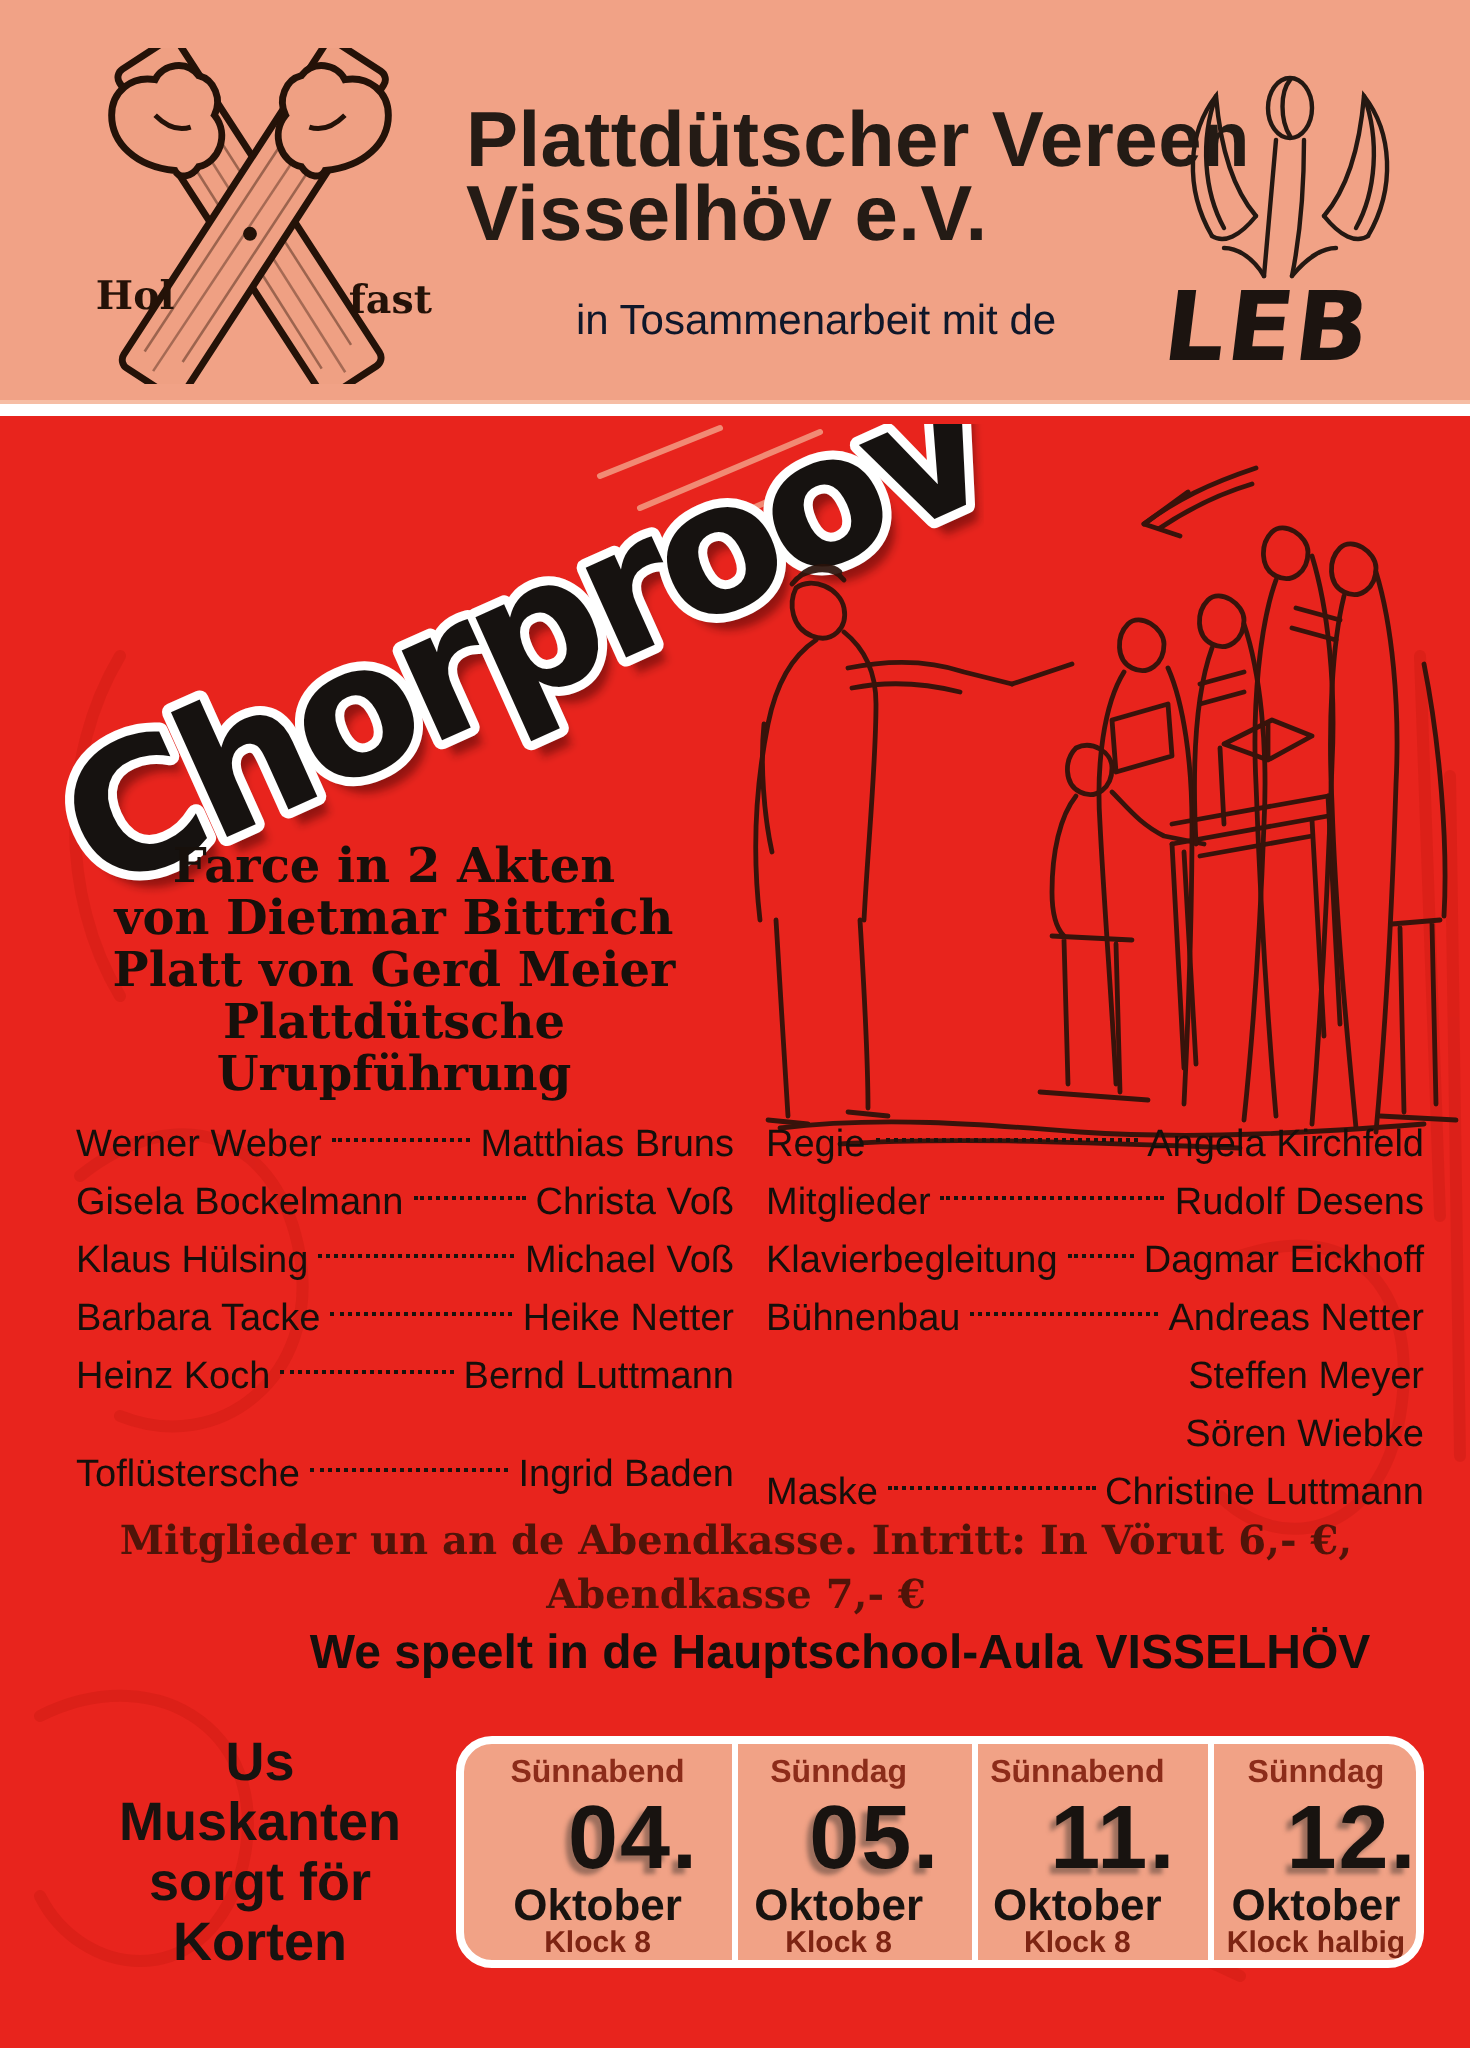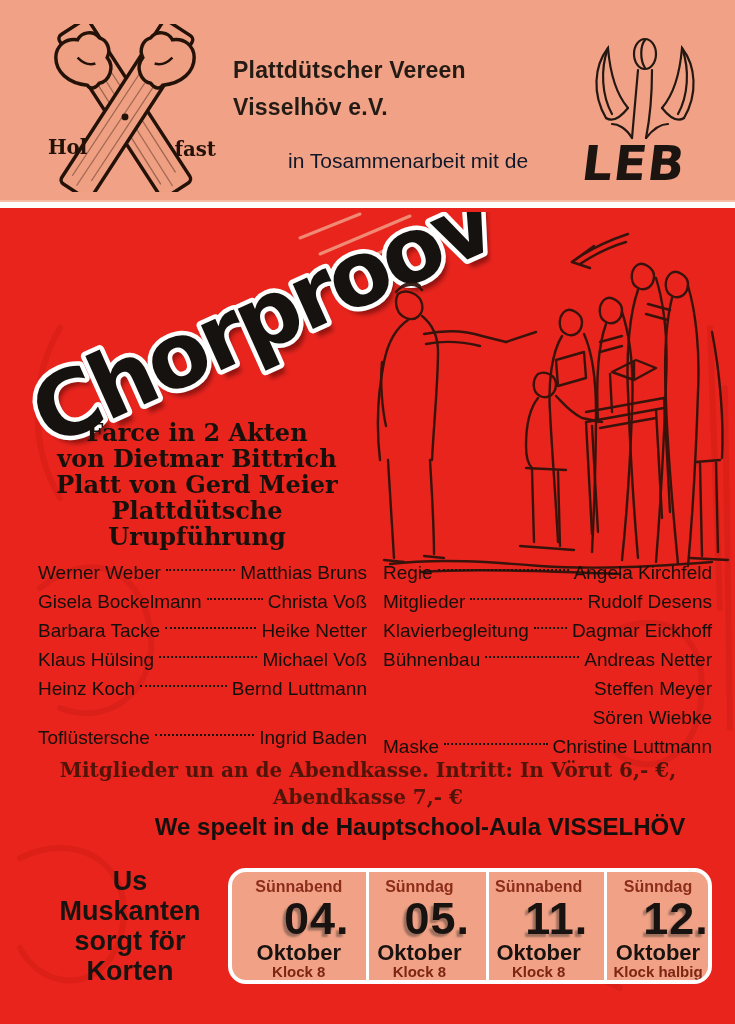--- a/index.html
+++ b/index.html
@@ -2,21 +2,21 @@
 <html><head>
 <meta charset="utf-8">
 <style>
   html,body{margin:0;padding:0;background:#555;}
   .poster{position:relative;width:735px;height:1024px;overflow:hidden;
           background:#e8241d;font-family:"Liberation Sans",sans-serif;}
   
   .hdr{position:absolute;left:0;top:0;width:735px;height:200px;background:#f1a286;}
   .rule-pink{position:absolute;left:0;top:200px;width:735px;height:2px;background:#f6bda4;}
   .rule-white{position:absolute;left:0;top:202px;width:735px;height:6px;background:#ffffff;}
-  .org{position:absolute;left:233px;top:52px;font-weight:bold;font-size:23px;
+  .org{position:absolute;left:233px;top:52px;font-weight:bold;font-size:39px;
        line-height:37px;color:#241b15;letter-spacing:.2px;}
   .coop{position:absolute;left:288px;top:149px;font-size:21px;color:#0f172a;}
   .logo-left{position:absolute;left:26px;top:24px;}
   .logo-right{position:absolute;left:570px;top:20px;}
   
   .title-svg{position:absolute;left:12px;top:212px;pointer-events:none;}
   .title-text{font-family:"DejaVu Sans",sans-serif;font-weight:bold;
               font-size:90px;letter-spacing:-4px;}
   
   .subtitle{position:absolute;left:28px;top:420px;width:338px;text-align:center;
@@ -208,28 +208,28 @@
         <span>Werner Weber</span>
           <span class="dots"></span>
           <span>Matthias Bruns</span>
       </div>
       <div class="crow">
         <span>Gisela Bockelmann</span>
           <span class="dots"></span>
           <span>Christa Voß</span>
       </div>
       <div class="crow">
+        <span>Klaus Hülsing</span>
+          <span class="dots"></span>
+          <span>Michael Voß</span>
+      </div>
+      <div class="crow">
         <span>Barbara Tacke</span>
           <span class="dots"></span>
           <span>Heike Netter</span>
-      </div>
-      <div class="crow">
-        <span>Klaus Hülsing</span>
-          <span class="dots"></span>
-          <span>Michael Voß</span>
       </div>
       <div class="crow">
         <span>Heinz Koch</span>
           <span class="dots"></span>
           <span>Bernd Luttmann</span>
       </div>
       <div class="cspacer"></div>
       <div class="crow">
         <span>Toflüstersche</span>
           <span class="dots"></span>

